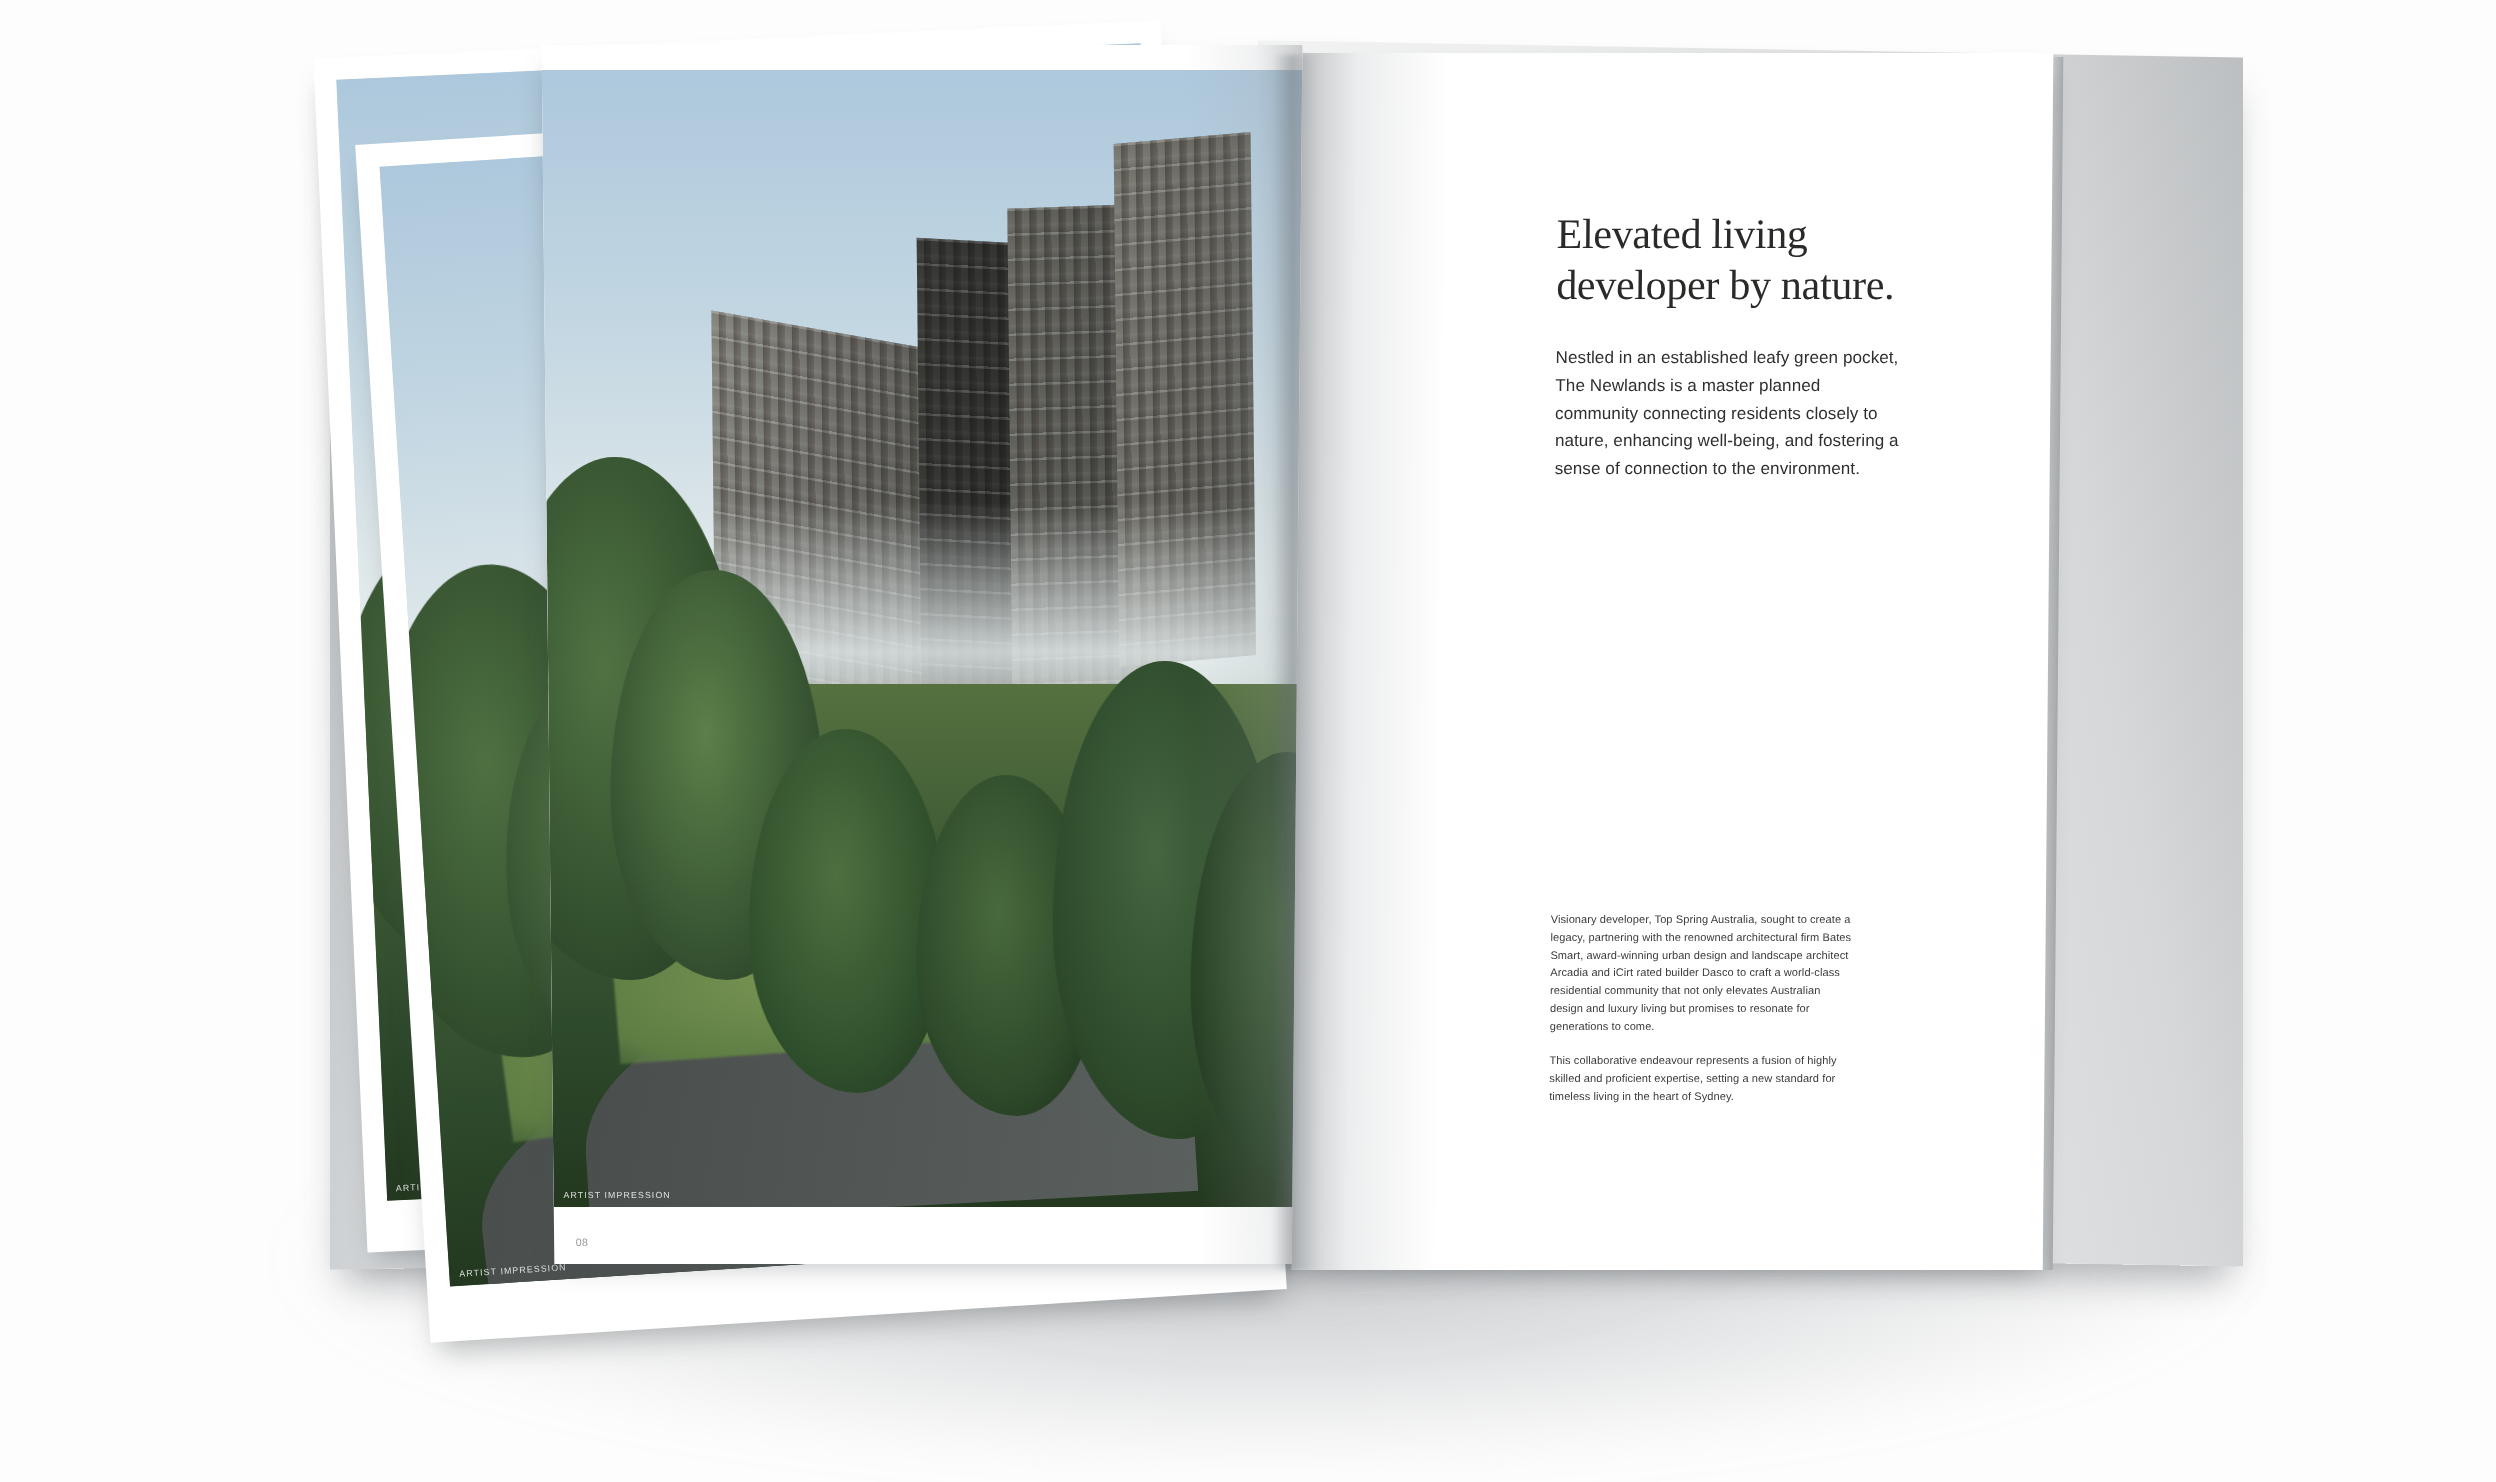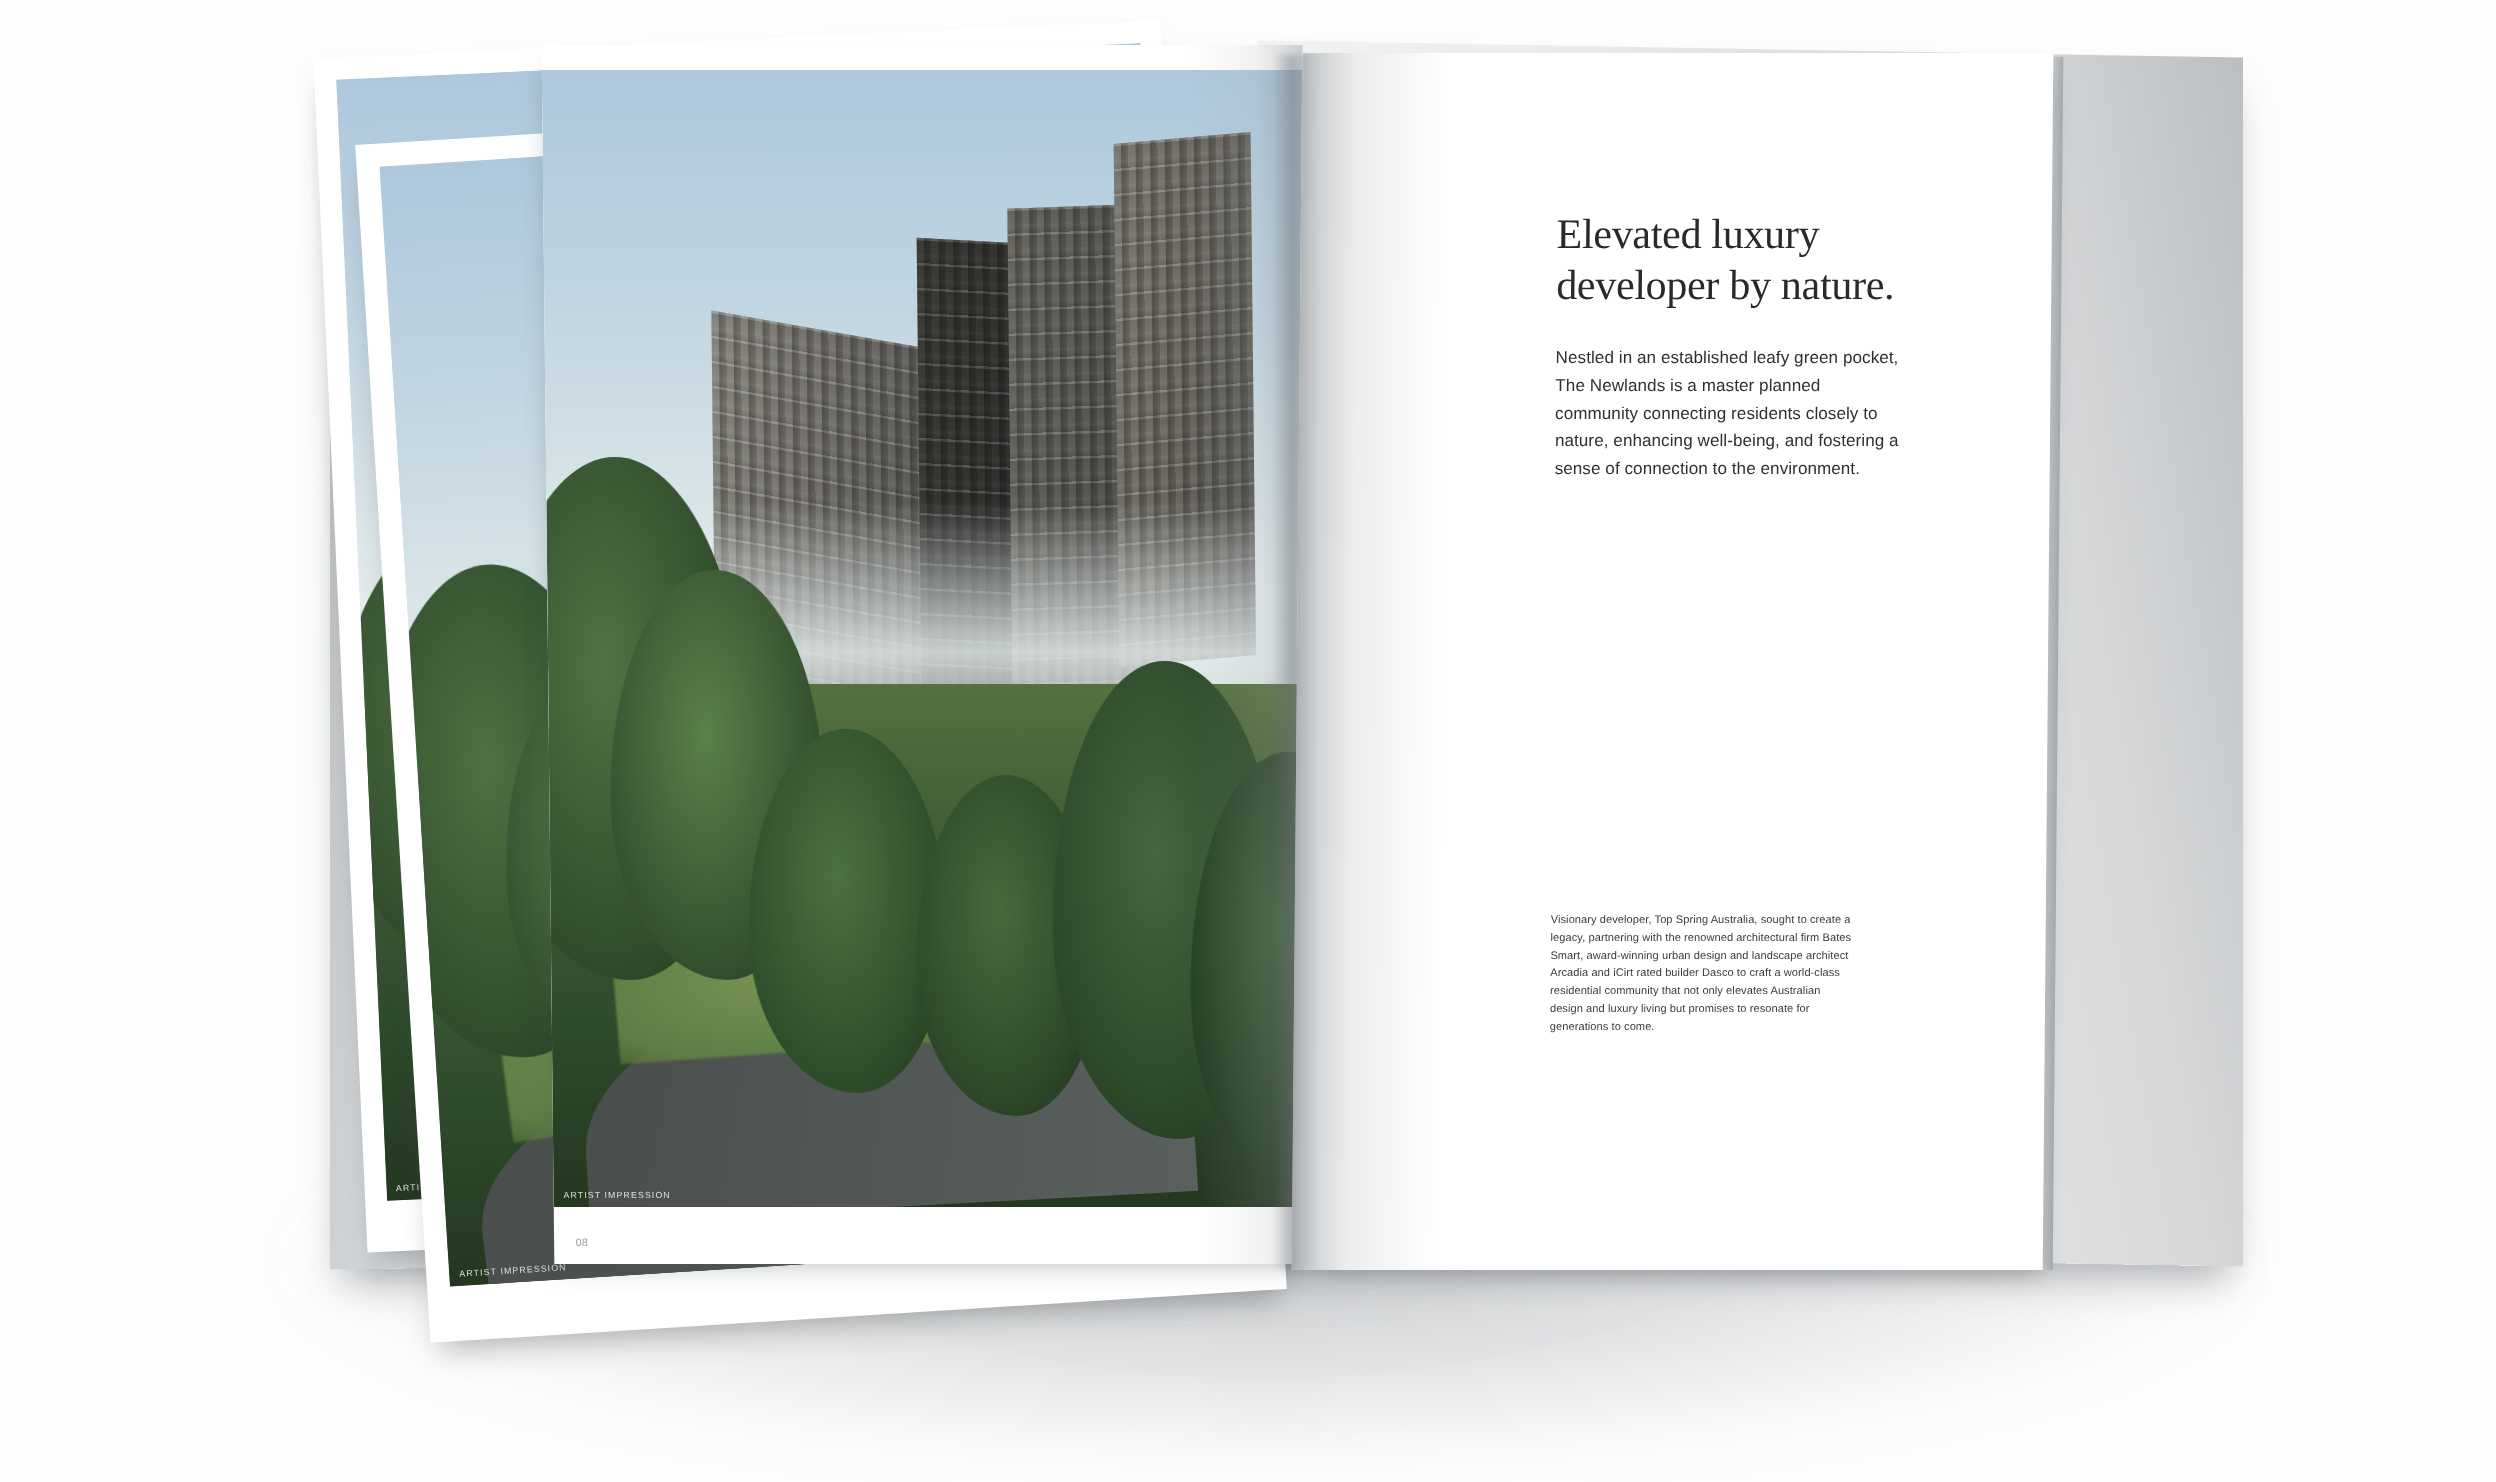--- a/index.html
+++ b/index.html
@@ -429,28 +429,29 @@
         </div>
         <div class="page-num" style="left:21.5px;bottom:15.6px;">08</div>
         <div class="gutter-shade-left"></div>
       </div>
     </div>
 
     <div class="page-right-main">
 
       <div class="text-col">
         <h1 class="headline">
-          <span>Elevated luxury</span><br>
+          <span>Elevated living</span><br>
           <span>developer by nature.</span>
         </h1>
         <p class="intro">Nestled in an established leafy green pocket, The Newlands is a master planned community connecting residents closely to nature, enhancing well-being, and fostering a sense of connection to the environment.</p>
       </div>
 
       <div class="body-col">
         <p>Visionary developer, Top Spring Australia, sought to create a legacy, partnering with the renowned architectural firm Bates Smart, award-winning urban design and landscape architect Arcadia and iCirt rated builder Dasco to craft a world-class residential community that not only elevates Australian design and luxury living but promises to resonate for generations to come.</p>
+        <p>This collaborative endeavour represents a fusion of highly skilled and proficient expertise, setting a new standard for timeless living in the heart of Sydney.</p>
       </div>
 
       <div class="gutter-shade"></div>
     </div>
 
     <div class="spine"></div>
 
   </div>
 </div>
 

